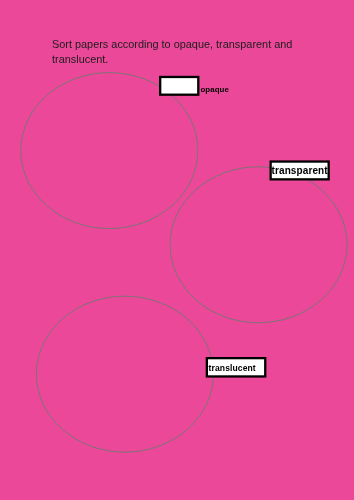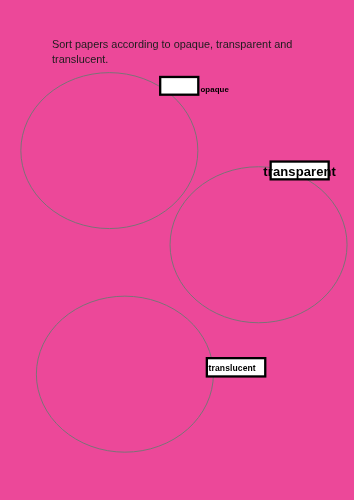--- a/index.html
+++ b/index.html
@@ -42,21 +42,21 @@
     display: flex;
     align-items: center;
     justify-content: center;
     font-weight: bold;
     letter-spacing: 0.1px;
     color: #000;
     line-height: 1;
   }
   .label-box > span { display: block; transform: translateY(0.6px); }
   #lbl-opaque      { left: 158.54px; top: 75.29px;  width: 40.38px; height: 28px; font-size: 7.9px; margin-left: 36px; }
-  #lbl-transparent { left: 269.5px;  top: 160.4px;  width: 60.3px;  height: 20.1px; font-size: 13px; }
+  #lbl-transparent { left: 269.5px;  top: 160.4px;  width: 60.3px;  height: 20.1px; font-size: 10px; }
   #lbl-translucent { left: 205.7px;  top: 357.0px;  width: 53px;  height: 20.6px; font-size: 8.55px; }
 </style>
 </head>
 <body>
 
 <div id="page">
 
   <svg id="canvas" width="354" height="500" viewBox="0 0 354 500">
     <ellipse cx="109.35" cy="150.6" rx="88.5" ry="77.97" fill="none" stroke="#757575" stroke-width="0.95"></ellipse>
     <ellipse cx="258.55" cy="244.75" rx="88.5" ry="78" fill="none" stroke="#757575" stroke-width="0.95"></ellipse>

